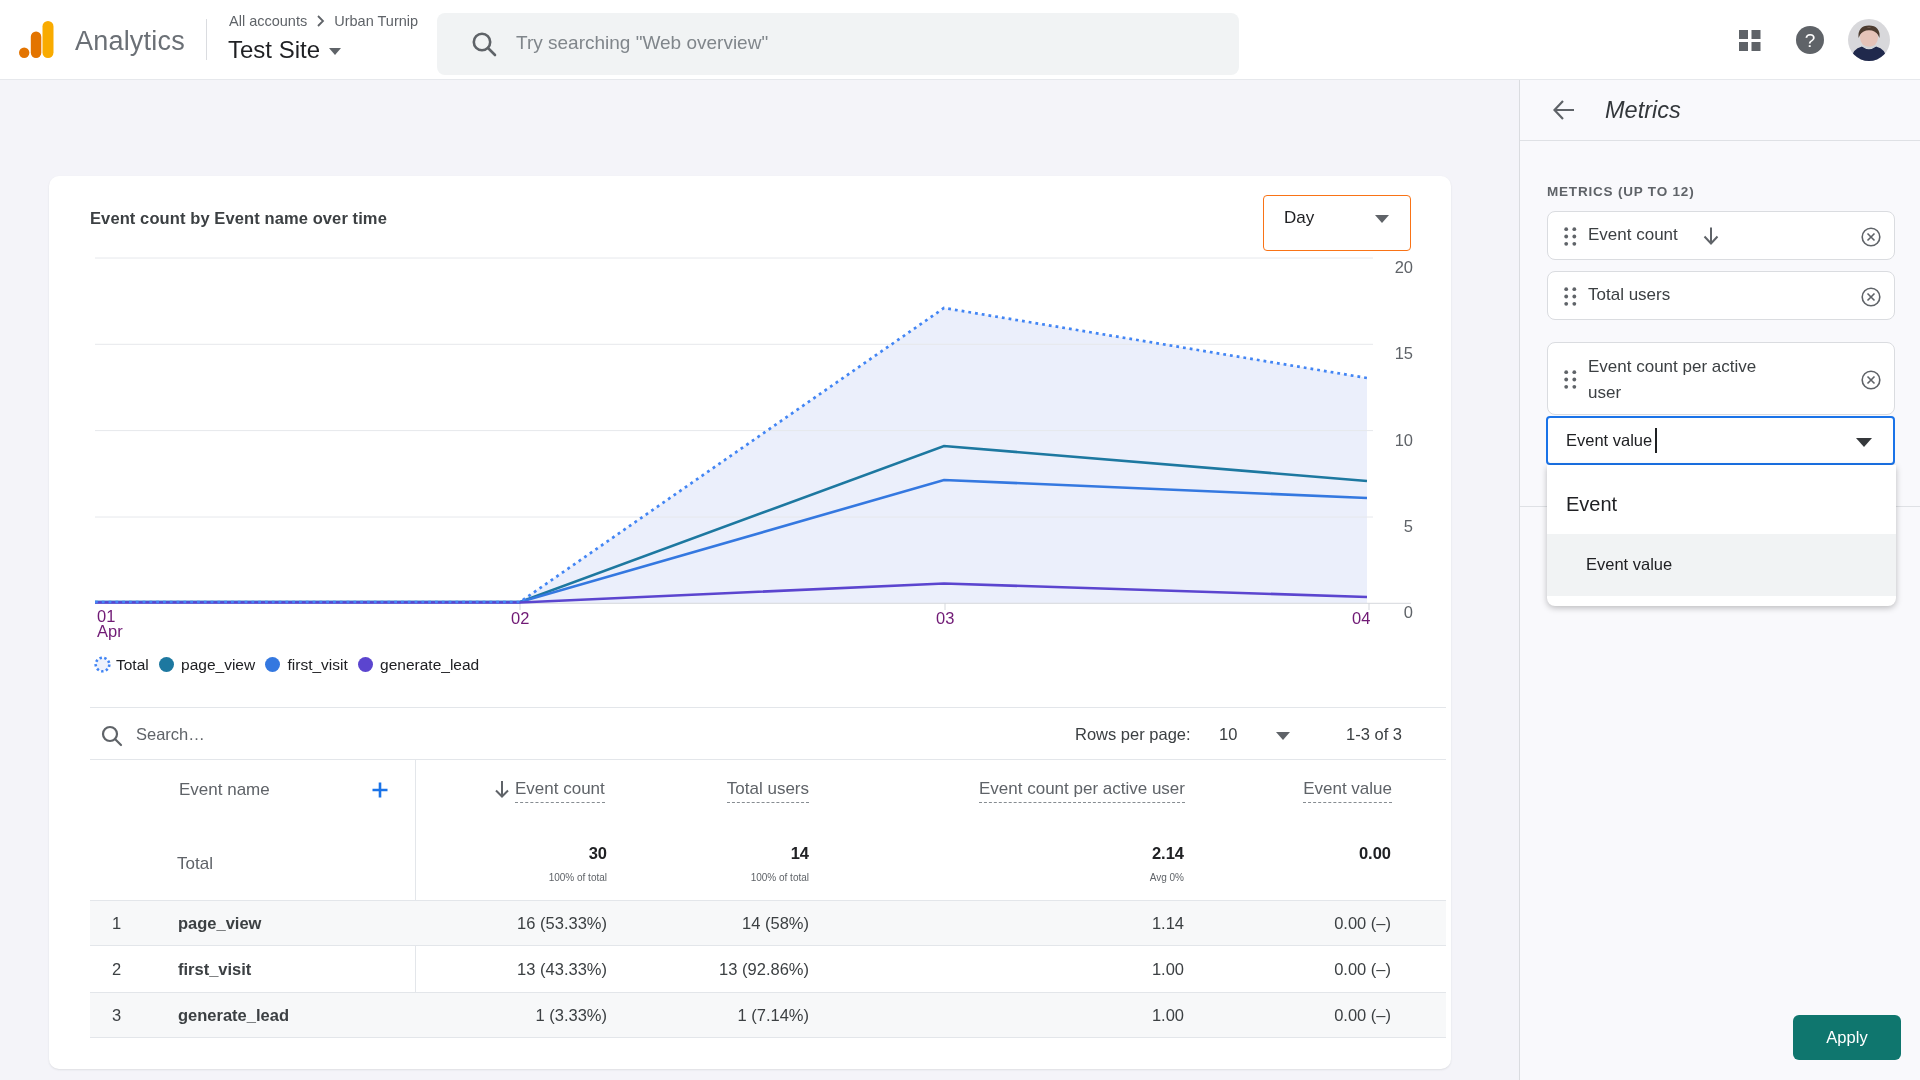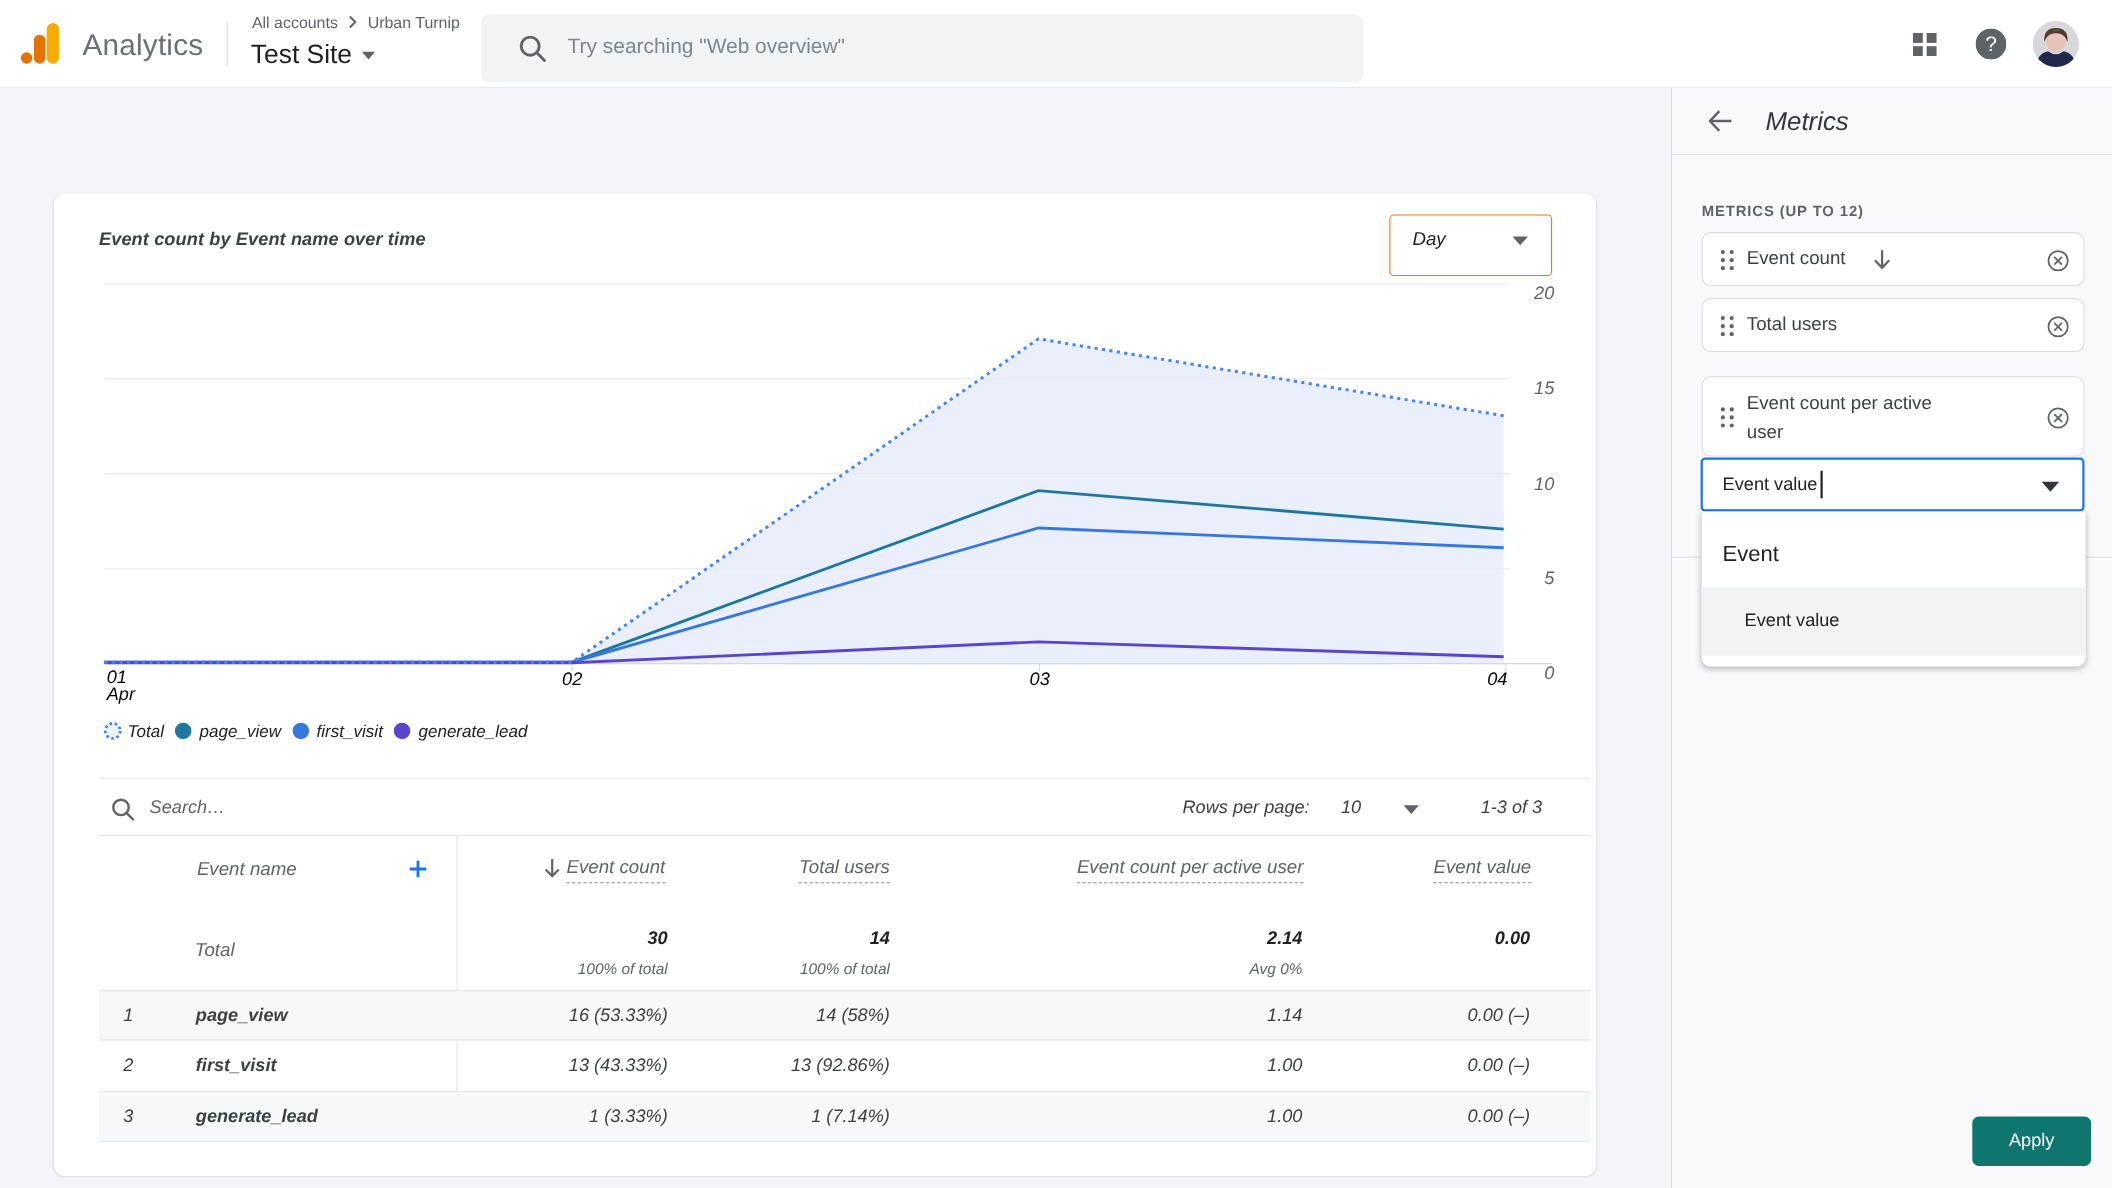--- a/index.html
+++ b/index.html
@@ -16,40 +16,40 @@
 .prop { position:absolute; left:228px; top:36px; font-size:24px; color:#1f2023; }
 .prop .caret { display:inline-block; width:0; height:0; border-left:6px solid transparent; border-right:6px solid transparent; border-top:7px solid #5f6368; margin-left:9px; vertical-align:3px; }
 #searchbar { position:absolute; left:437px; top:13px; width:802px; height:62px; background:#f1f3f4; border-radius:8px; }
 #searchbar .ph { position:absolute; left:79px; top:19px; font-size:19px; color:#80868b; }
 .hicon { position:absolute; top:0; }
 
 
 #main { position:absolute; left:0; top:80px; width:1519px; height:1000px; background:#f4f4f9; }
 
 
-#card { position:absolute; left:49px; top:176px; width:1402px; height:893px; background:#fff; border-radius:10px; box-shadow:0 1px 2px rgba(60,64,67,.12);font-style:italic; }
+#card { position:absolute; left:49px; top:176px; width:1402px; height:893px; background:#fff; border-radius:10px; box-shadow:0 1px 2px rgba(60,64,67,.12); }
 #card .title { position:absolute; left:41px; top:33px; font-size:16.5px; font-weight:bold; color:#3c4043; letter-spacing:0.1px; }
 #daysel { position:absolute; left:1214px; top:19px; width:148px; height:56px; border:1px solid #f97316; border-radius:4px; }
 #daysel .txt { position:absolute; left:20px; top:12px; font-size:17px; color:#202124; }
 #daysel .caret { position:absolute; right:21px; top:19px; width:0; height:0; border-left:7px solid transparent; border-right:7px solid transparent; border-top:8px solid #5f6368; }
 
 
 .ylab { position:absolute; font-size:16.5px; color:#5f6368; text-align:right; width:40px; }
-.xlab { position:absolute; font-size:16.5px; color:#000000; }
+.xlab { position:absolute; font-size:16.5px; color:#701a75; }
 
 
 #legend { position:absolute; left:45px; top:480px; height:20px; font-size:15.5px; color:#202124; }
 .lg { display:inline-block; margin-right:6px; }
 .dot { display:inline-block; width:15px; height:15px; border-radius:50%; vertical-align:-2px; margin-right:7px; }
 
 
 .tline { position:absolute; background:#e3e6ea; }
 .t-txt { position:absolute; font-size:16.5px; color:#3c4043; }
 .t-gray { position:absolute; font-size:16.5px; color:#5f6368; }
-.t-small { position:absolute; font-size:14px; color:#5f6368; }
+.t-small { position:absolute; font-size:10px; color:#5f6368; }
 .t-num { position:absolute; font-size:16.5px; color:#202124; text-align:right; }
 .t-head { position:absolute; font-size:17px; color:#5f6368; text-align:right; }
 .t-head .dash { border-bottom:1.5px dashed #868c91; padding-bottom:4px; }
 .rowbg { position:absolute; left:41px; width:1356px; height:46px; }
 
 
 #panel { position:absolute; left:1519px; top:80px; width:401px; height:1000px; background:#f9f9fc; border-left:1px solid #dadce0; }
 #panel .ptitle { position:absolute; left:85px; top:17px; font-size:23.5px; color:#33373b;font-style:italic; }
 #panel .pdiv { position:absolute; left:0; top:60px; width:401px; height:1px; background:#dfe1e5; }
 #panel .plab { position:absolute; left:27px; top:104px; font-size:13.5px; font-weight:bold; color:#5f6368; letter-spacing:0.8px; }

